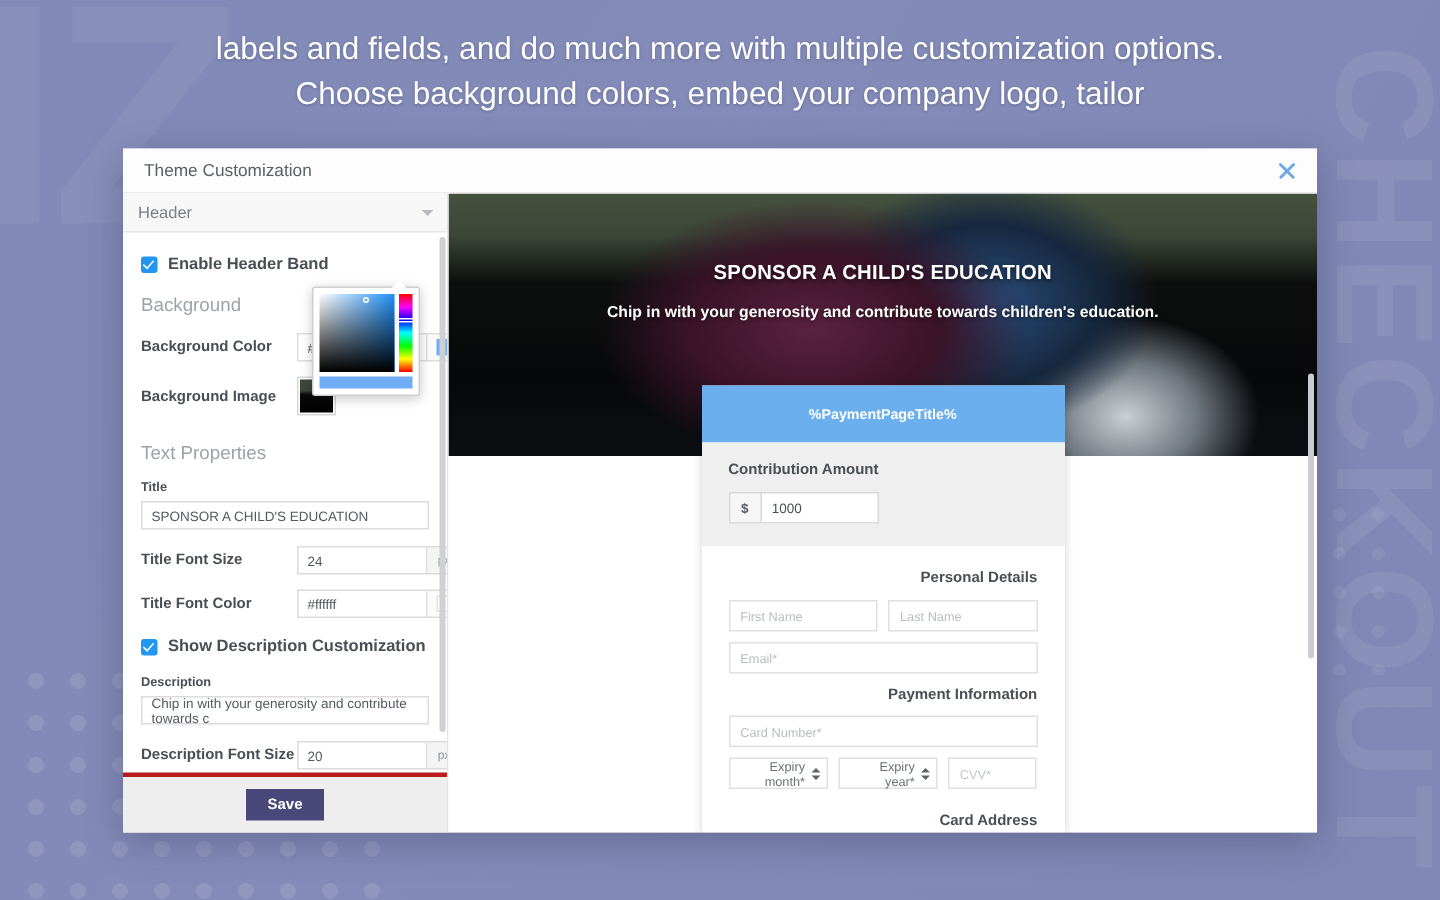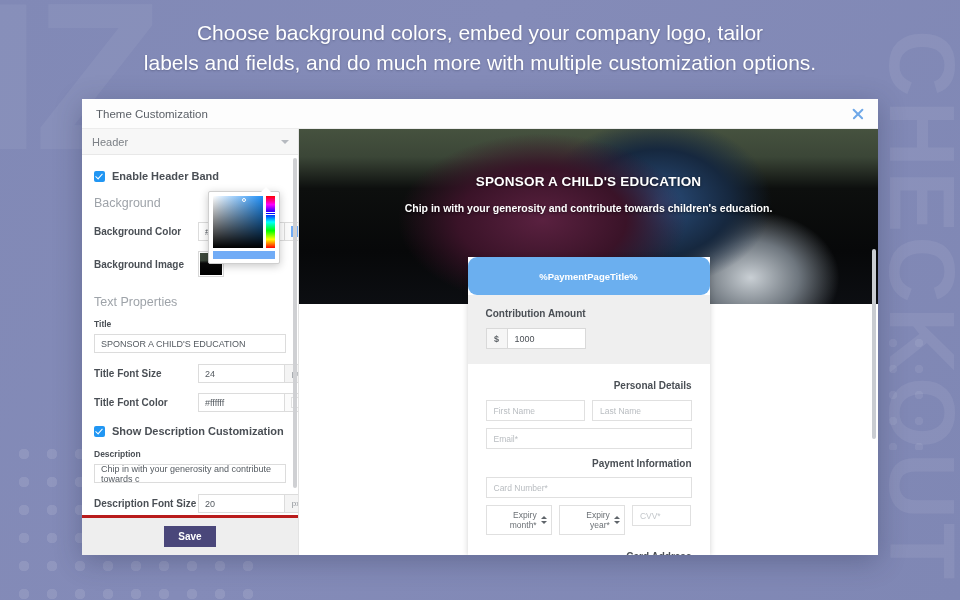--- a/index.html
+++ b/index.html
@@ -242,21 +242,21 @@
   }
   .pay-card {
     position: absolute; left: 50%; transform: translateX(-50%);
     top: 128px; width: 242px; bottom: 0;
     background: #ffffff;
     box-shadow: 0 1px 6px rgba(0,0,0,0.18);
   }
   .pay-head {
     height: 38px; background: #6bafef;
     display: flex; align-items: center; justify-content: center;
-    color: #ffffff; font-size: 9.5px; font-weight: bold; border-radius: 9px;
+    color: #ffffff; font-size: 9.5px; font-weight: bold;
   }
   .pay-amount {
     background: #efefef; padding: 13px 18px 15px 18px;
   }
   .sec-head { font-size: 10px; color: #4a4f55; font-weight: bold; margin-bottom: 9px; }
   .amt-row { display: flex; }
   .amt-prefix {
     width: 22px; height: 21px; flex: 0 0 22px;
     border: 1px solid #d9d9d9; background: #f6f6f6;
     display: flex; align-items: center; justify-content: center;
@@ -270,21 +270,21 @@
   }
   .pay-body { padding: 16px 18px 8px 18px; text-align: right; }
   .pf {
     height: 21px; border: 1px solid #e0e0e0; background: #fff;
     display: flex; align-items: center; padding: 0 7px;
     font-size: 8.5px; color: #b9bdc1; margin-bottom: 7px;
   }
   .pf-row { display: flex; gap: 7px; }
   .pf-half { flex: 1; }
   .pf-sel {
-    height: 30px; border: 1px solid #e0e0e0; background: #fff;
+    height: 21px; border: 1px solid #e0e0e0; background: #fff;
     display: flex; align-items: center; padding: 0 4px 0 7px;
     font-size: 8.5px; color: #6b7075; margin-bottom: 7px; gap: 4px;
   }
   .pf-sel span.t { flex: 1; }
   .spin { display: flex; flex-direction: column; gap: 2px; }
   .spin i {
     width: 0; height: 0; display: block;
     border-left: 3px solid transparent; border-right: 3px solid transparent;
   }
   .spin i.up { border-bottom: 3.5px solid #5f646a; }
@@ -302,22 +302,22 @@
 
 <div class="bg-wrap">
   <div class="bg-base"></div>
   <div class="wm-left">IZ</div>
   <div class="wm-right">CHECKOUT</div>
   <div class="dots"></div>
   <div class="dots-tr"></div>
 </div>
 
 <div class="caption">
+  <div>labels and fields, and do much more with multiple customization options.</div>
   <div>Choose background colors, embed your company logo, tailor</div>
-  <div>labels and fields, and do much more with multiple customization options.</div>
 </div>
 
 <div class="modal">
 
   <div class="modal-header">
     <div class="modal-title">Theme Customization</div>
     <div class="close-x"></div>
   </div>
 
   <div class="modal-body">

